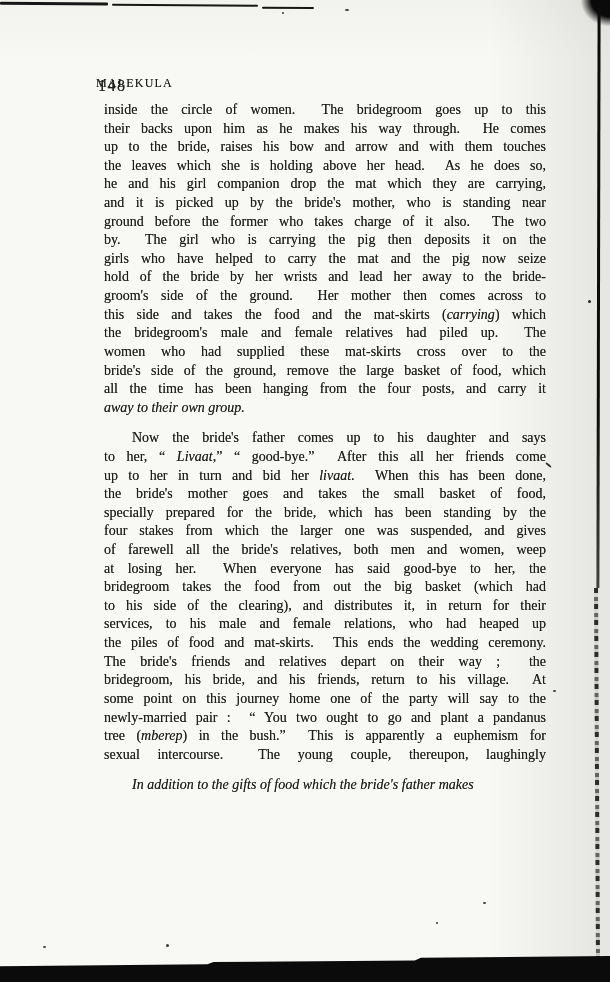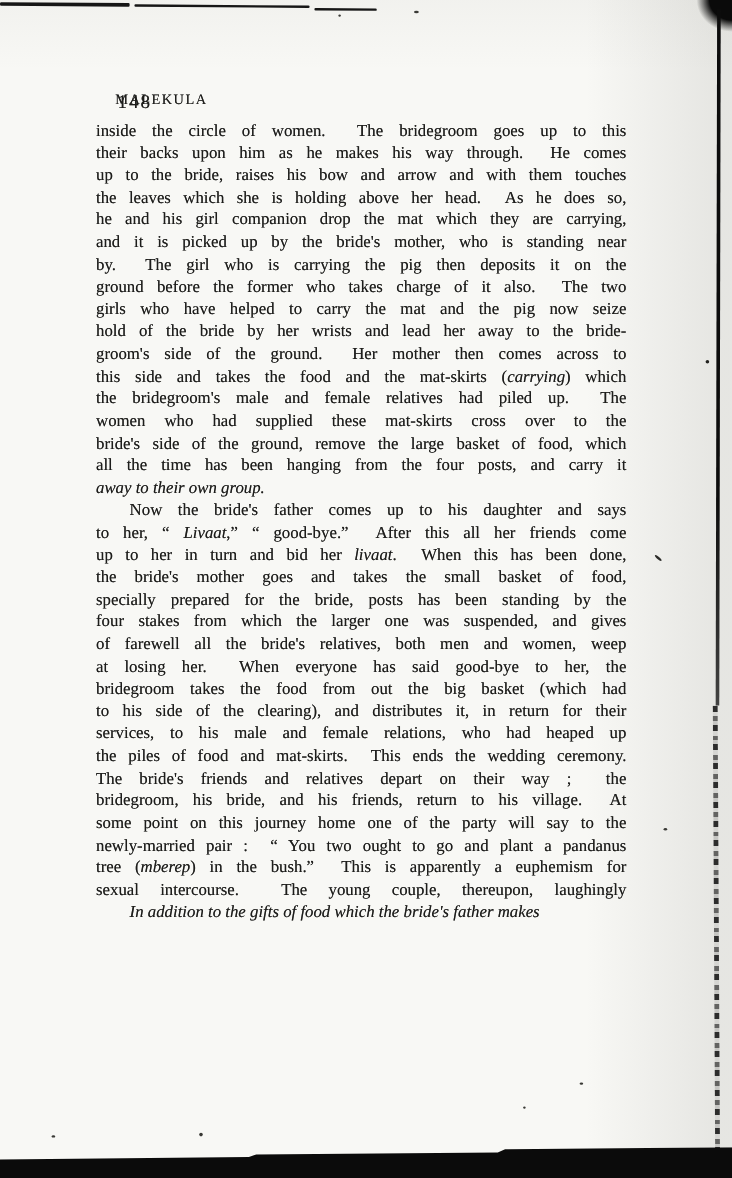--- a/index.html
+++ b/index.html
@@ -19,30 +19,30 @@
   .page-number {
     position:absolute; left:2px; top:1px;
     font-size:16px; letter-spacing:1.5px;
     text-shadow:0 0 0.5px rgba(20,20,20,0.6);
   }
   .running-title {
     text-align:left; font-size:12px; letter-spacing:1.2px;
     text-shadow:0 0 0.5px rgba(20,20,20,0.6);
   }
   .text-block {
-    position:absolute; left:80px; top:101px; width:442px;
+    position:absolute; left:104px; top:101px; width:442px;
     font-size:14px; line-height:18.62px;
   }
   .line {
     height:18.62px;
     text-align:justify; text-align-last:justify;
     text-shadow:0 0 0.5px rgba(15,15,15,0.65);
   }
   .line.last { text-align-last:left;font-style:italic; }
-  .line.indent { text-indent:28px; }
+  .line.indent { text-indent:28px;margin-top:12px; }
   .line i { font-style:italic; }
 
   
   .scan-edge-top { position:absolute; left:0; top:0; width:330px; height:12px; transform:rotate(0.4deg); }
   .scan-edge-top .seg { position:absolute; background:#161616; border-radius:1px; }
   .seg.s1 { left:0;   top:3px; width:108px; height:3px; }
   .seg.s2 { left:112px; top:4px; width:146px; height:2px; }
   .seg.s3 { left:262px; top:6px; width:52px;  height:2px; }
   .scan-corner-blob {
     position:absolute; right:0; top:0; width:30px; height:34px;
@@ -86,36 +86,36 @@
     <div class="running-title">MALEKULA</div>
   </div>
 
   <div class="text-block">
       <div class="line">inside the circle of women.&nbsp; The bridegroom goes up to this</div>
       <div class="line">their backs upon him as he makes his way through.&nbsp; He comes</div>
       <div class="line">up to the bride, raises his bow and arrow and with them touches</div>
       <div class="line">the leaves which she is holding above her head.&nbsp; As he does so,</div>
       <div class="line">he and his girl companion drop the mat which they are carrying,</div>
       <div class="line">and it is picked up by the bride's mother, who is standing near</div>
+      <div class="line">ground before the former who takes charge of it also.&nbsp; The two</div>
       <div class="line">by.&nbsp; The girl who is carrying the pig then deposits it on the</div>
-      <div class="line">ground before the former who takes charge of it also.&nbsp; The two</div>
       <div class="line">girls who have helped to carry the mat and the pig now seize</div>
       <div class="line">hold of the bride by her wrists and lead her away to the bride-</div>
       <div class="line">groom's side of the ground.&nbsp; Her mother then comes across to</div>
       <div class="line">this side and takes the food and the mat-skirts (<i>carrying</i>) which</div>
       <div class="line">the bridegroom's male and female relatives had piled up.&nbsp; The</div>
       <div class="line">women who had supplied these mat-skirts cross over to the</div>
       <div class="line">bride's side of the ground, remove the large basket of food, which</div>
       <div class="line">all the time has been hanging from the four posts, and carry it</div>
       <div class="line last">away to their own group.</div>
       <div class="line indent">Now the bride's father comes up to his daughter and says</div>
       <div class="line">to her, “ <i>Livaat</i>,” “ good-bye.”&nbsp; After this all her friends come</div>
       <div class="line">up to her in turn and bid her <i>livaat</i>.&nbsp; When this has been done,</div>
       <div class="line">the bride's mother goes and takes the small basket of food,</div>
-      <div class="line">specially prepared for the bride, posts has been standing by the</div>
+      <div class="line">specially prepared for the bride, which has been standing by the</div>
       <div class="line">four stakes from which the larger one was suspended, and gives</div>
       <div class="line">of farewell all the bride's relatives, both men and women, weep</div>
       <div class="line">at losing her.&nbsp; When everyone has said good-bye to her, the</div>
       <div class="line">bridegroom takes the food from out the big basket (which had</div>
       <div class="line">to his side of the clearing), and distributes it, in return for their</div>
       <div class="line">services, to his male and female relations, who had heaped up</div>
       <div class="line">the piles of food and mat-skirts.&nbsp; This ends the wedding ceremony.</div>
       <div class="line">The bride's friends and relatives depart on their way ;&nbsp; the</div>
       <div class="line">bridegroom, his bride, and his friends, return to his village.&nbsp; At</div>
       <div class="line">some point on this journey home one of the party will say to the</div>

